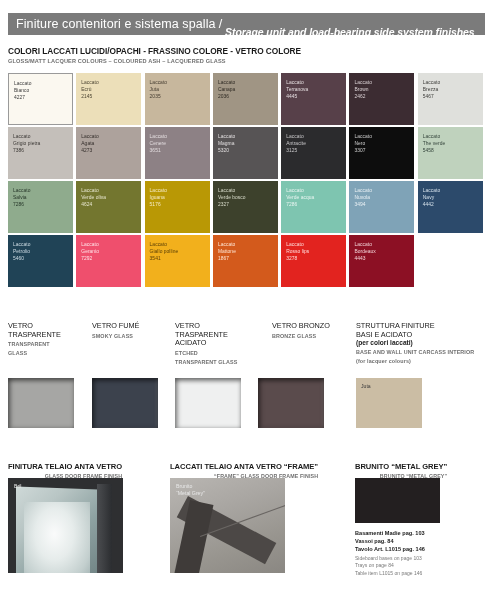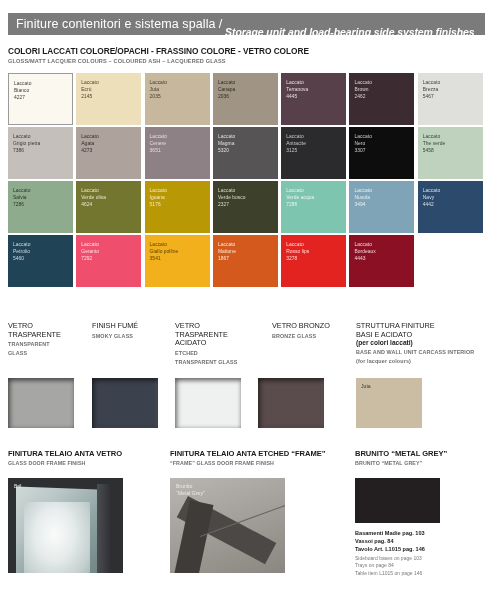--- a/index.html
+++ b/index.html
@@ -75,21 +75,21 @@
     position:absolute;width:66px;height:50px;
   }
   .gsw .inner{position:absolute;inset:0;}
   .gsw .lbl{
     position:absolute;left:5px;top:5px;font-size:5.1px;color:#3a3a3a;
     line-height:7px;
   }
 
   
   .bot{position:absolute;left:8px;top:449px;width:477px;}
-  .bcol{position:absolute;top:0;}
+  .bcol{position:absolute;top:13px;text-align:right;}
   .bcol .bt{
     font-size:7.6px;font-weight:bold;color:#1a1a1a;letter-spacing:-.05px;
     line-height:9px;white-space:nowrap;
   }
   .bcol .bs{
     font-size:5.3px;font-weight:bold;color:#6f6f6f;letter-spacing:.12px;
     line-height:8px;white-space:nowrap;margin-top:1px;
   }
 
   .photo{position:absolute;overflow:hidden;}
@@ -148,21 +148,21 @@
 
 <div class="page">
 
   <div class="titlebar">
     <span class="t-it">Finiture contenitori e sistema spalla</span>
     <span class="t-sep">/</span>
     <span class="t-en">Storage unit and load-bearing side system finishes</span>
   </div>
 
   <div class="sec-h" style="left:8px;top:46px;">
-    <div class="h-it">COLORI LACCATI COLORE/OPACHI - FRASSINO COLORE - VETRO COLORE</div>
+    <div class="h-it">COLORI LACCATI LUCIDI/OPACHI - FRASSINO COLORE - VETRO COLORE</div>
     <div class="h-en">GLOSS/MATT LACQUER COLOURS – COLOURED ASH – LACQUERED GLASS</div>
   </div>
 
   <div class="swatch-grid" id="swatch-grid">
       <div class="srow">
         <div class="sw outlined" style="background: rgb(251, 248, 240);">
           <div class="lab" style="color: rgb(58, 58, 58);">
             <div>Laccato</div>
             <div>Bianco</div>
             <div>4227</div>
@@ -363,21 +363,21 @@
   <div class="glass-cols">
 
     <div class="gcol" style="left:0px;">
       <div class="gt">VETRO</div>
       <div class="gt">TRASPARENTE</div>
       <div class="gs">TRANSPARENT</div>
       <div class="gs">GLASS</div>
     </div>
 
     <div class="gcol" style="left:84px;">
-      <div class="gt">FINISH FUMÉ</div>
+      <div class="gt">VETRO FUMÉ</div>
       <div class="gs">SMOKY GLASS</div>
     </div>
 
     <div class="gcol" style="left:167px;">
       <div class="gt">VETRO</div>
       <div class="gt">TRASPARENTE</div>
       <div class="gt">ACIDATO</div>
       <div class="gs">ETCHED</div>
       <div class="gs">TRANSPARENT GLASS</div>
     </div>
@@ -414,21 +414,21 @@
         <div class="lbl">Juta</div>
       </div>
     </div>
 
   <div class="bot">
     <div class="bcol" style="left:0px;">
       <div class="bt">FINITURA TELAIO ANTA VETRO</div>
       <div class="bs">GLASS DOOR FRAME FINISH</div>
     </div>
     <div class="bcol" style="left:162px;">
-      <div class="bt">FINITURA TELAIO ANTA ETCHED “FRAME”</div>
+      <div class="bt">LACCATI TELAIO ANTA VETRO “FRAME”</div>
       <div class="bs">“FRAME” GLASS DOOR FRAME FINISH</div>
     </div>
     <div class="bcol" style="left:347px;">
       <div class="bt">BRUNITO “METAL GREY”</div>
       <div class="bs">BRUNITO “METAL GREY”</div>
     </div>
   </div>
 
   <div class="photo p1">
     <div class="door-outer"></div>

